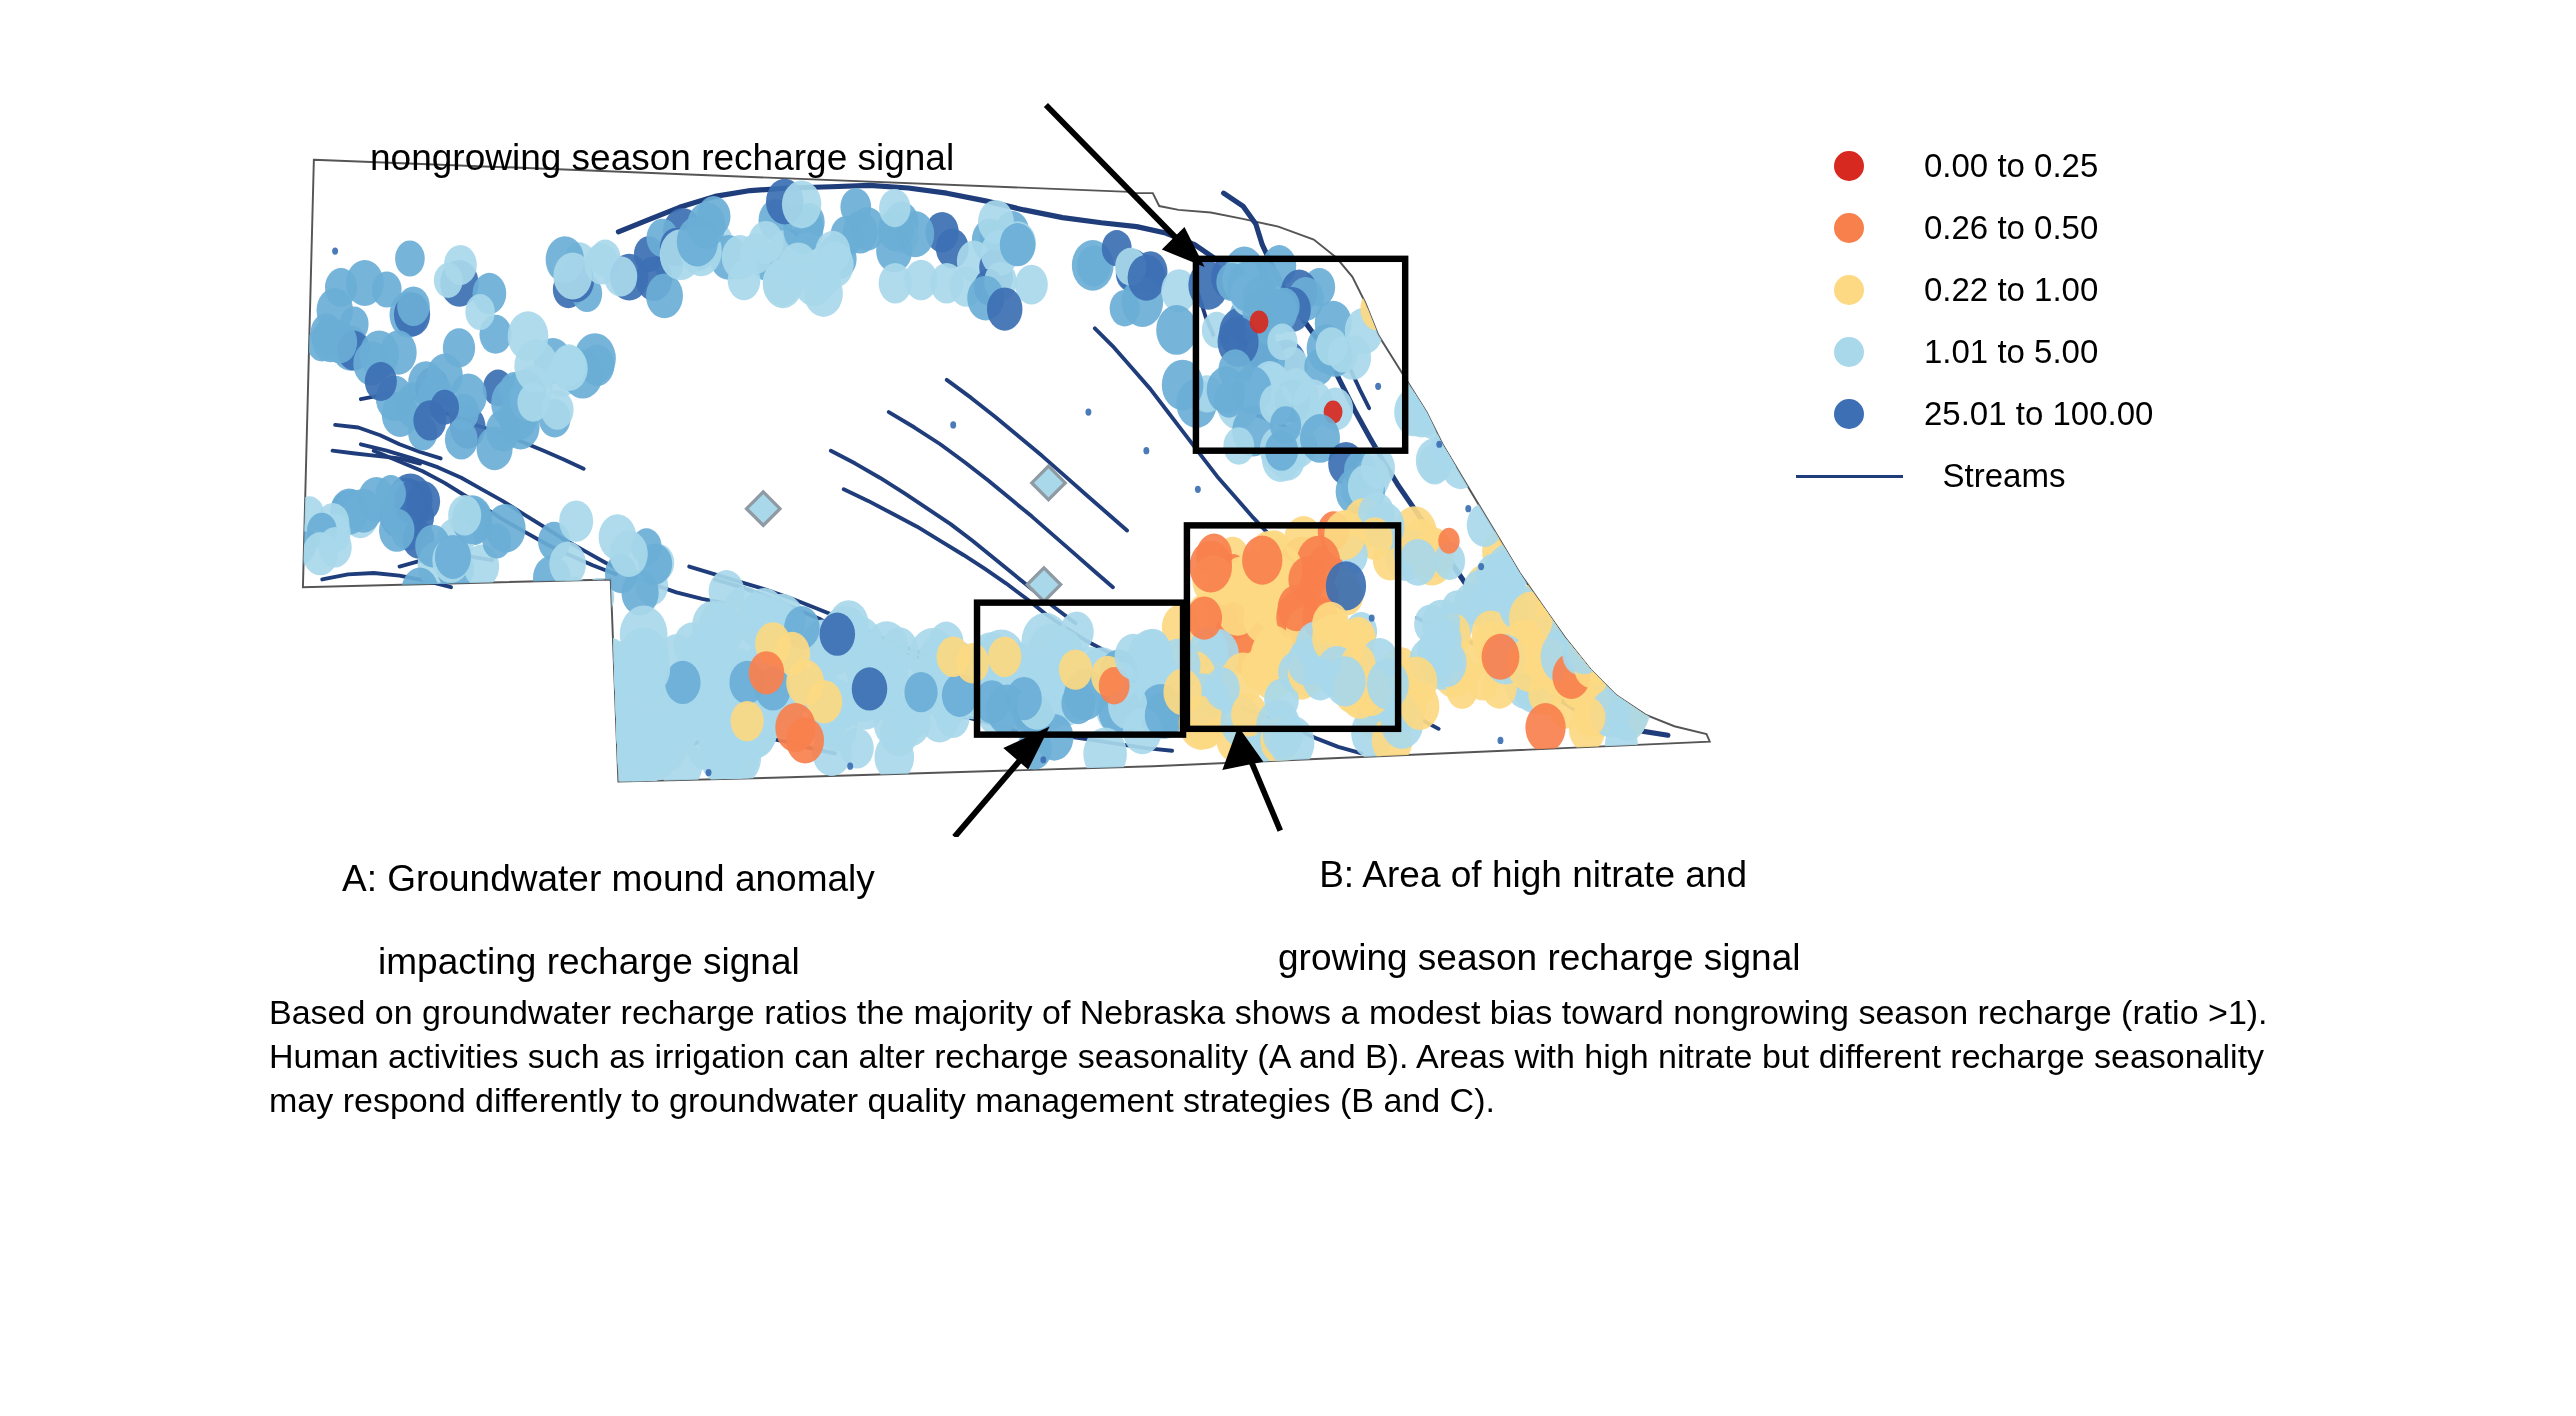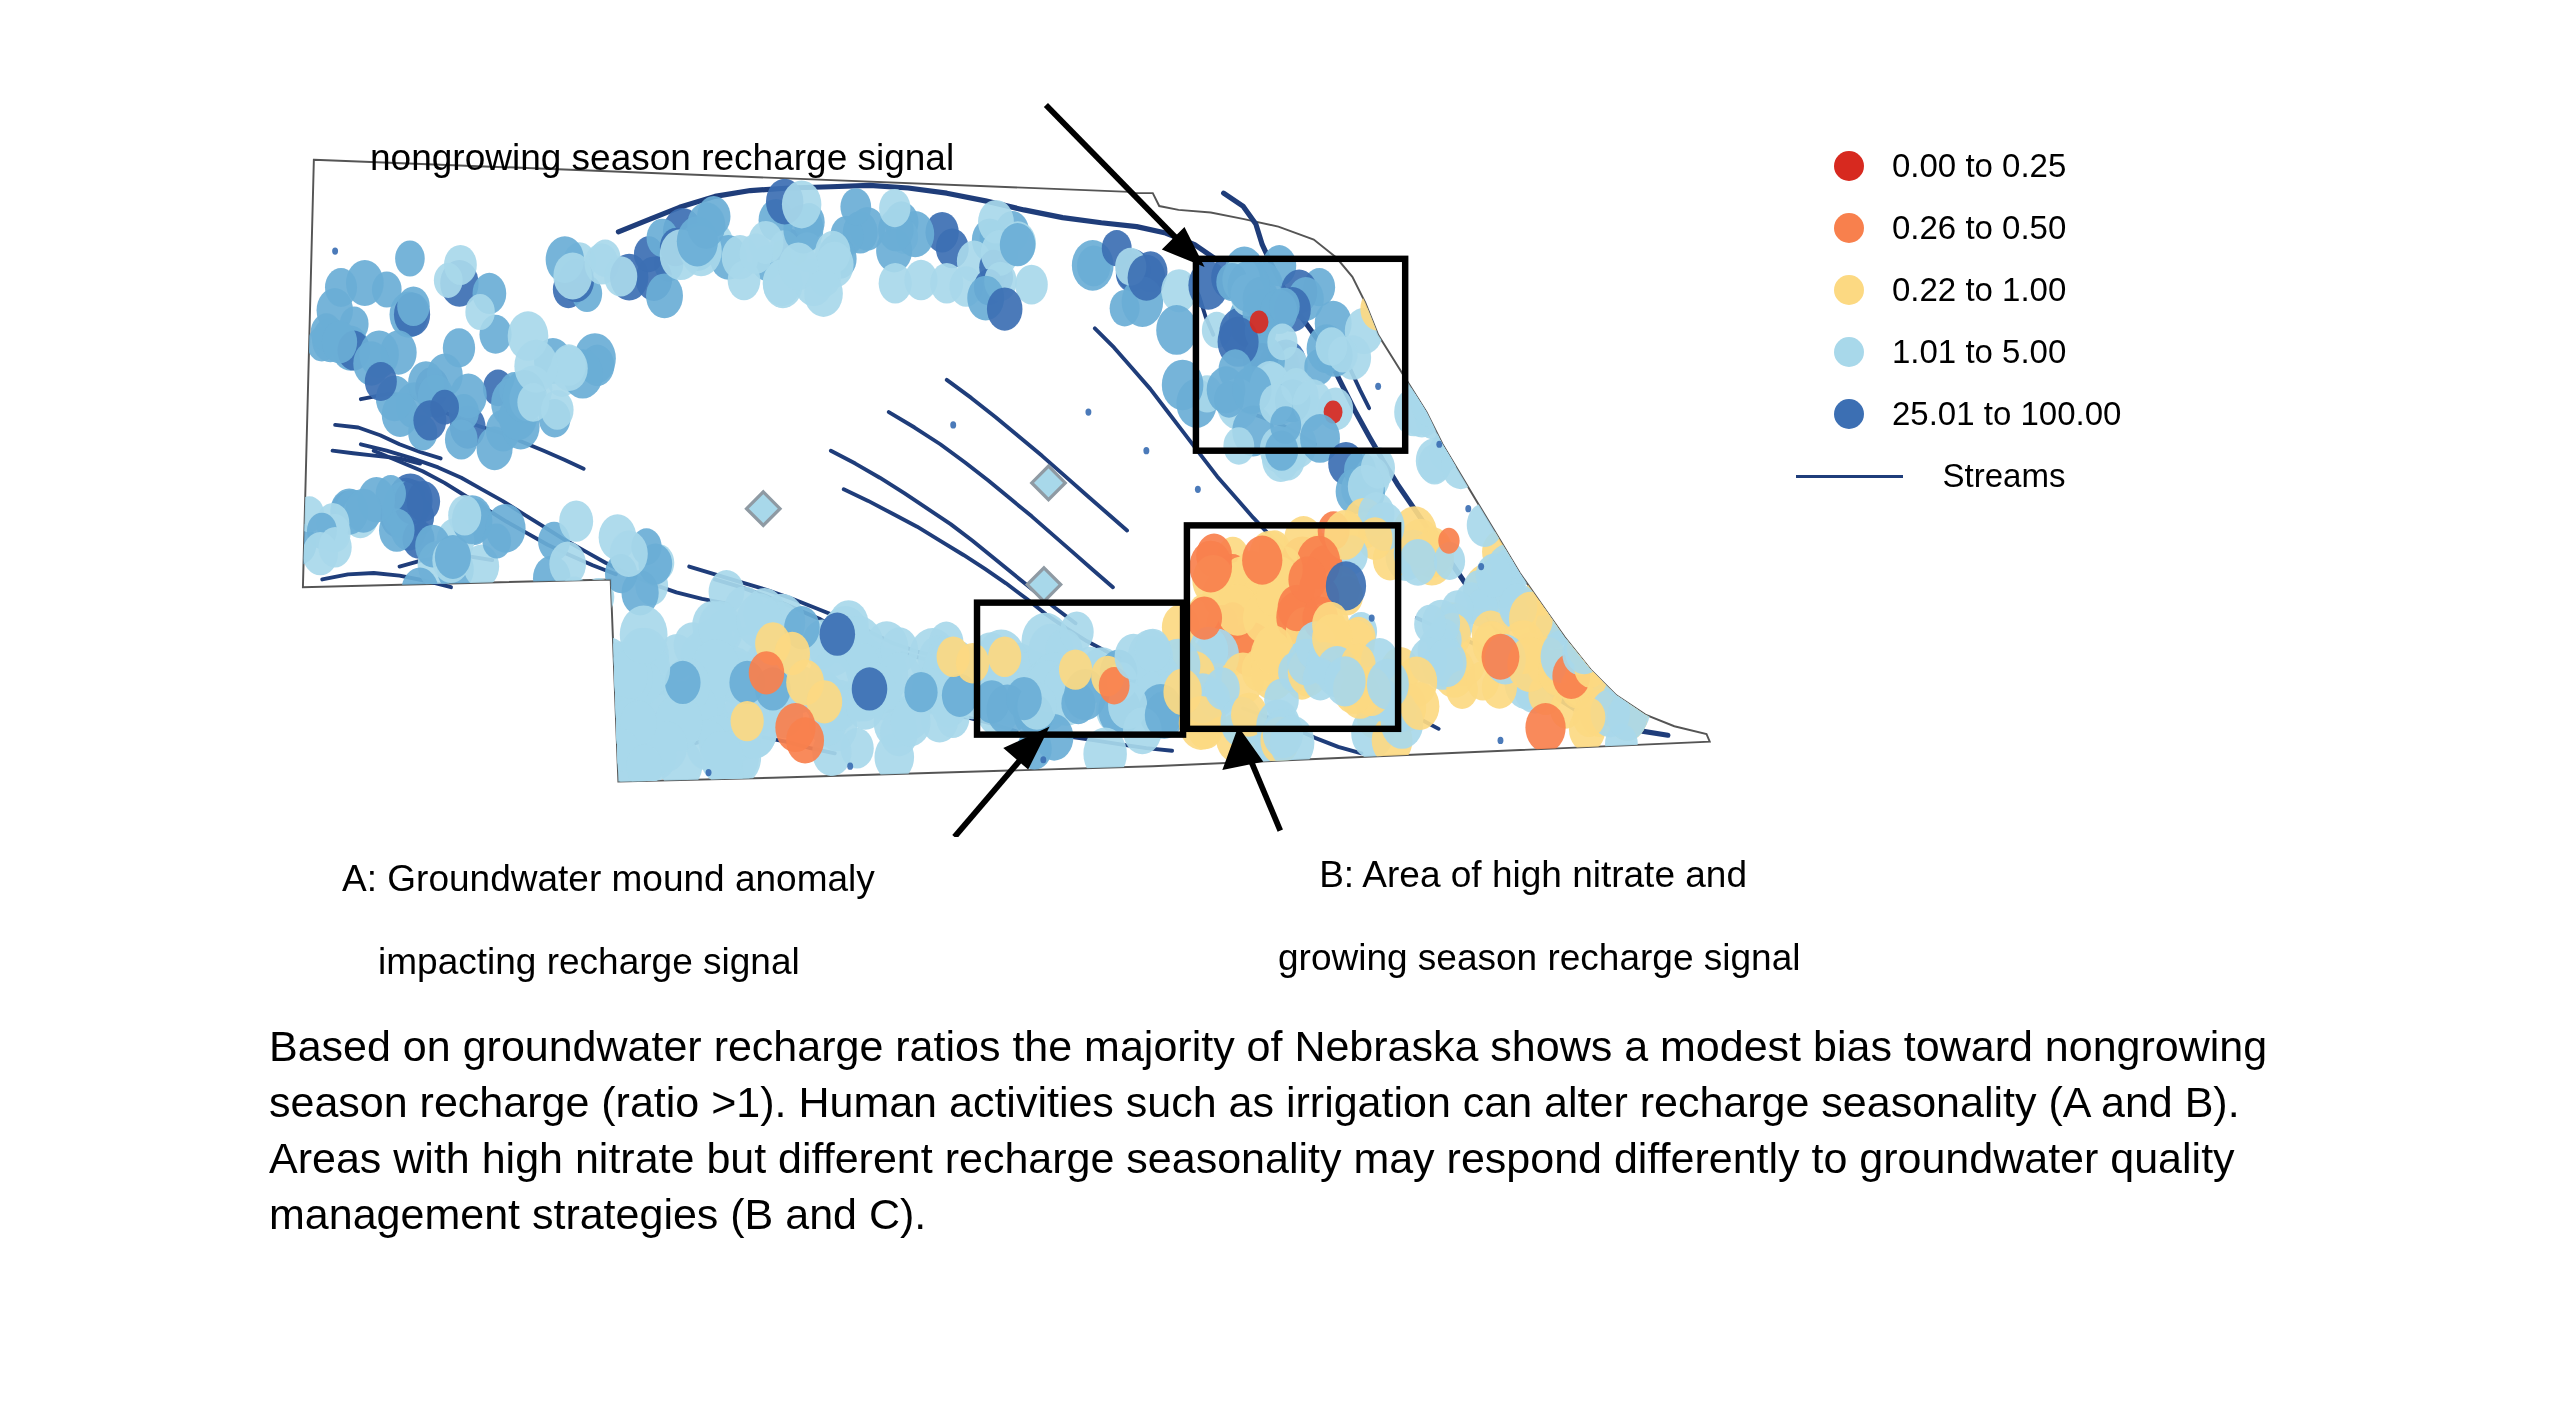--- a/index.html
+++ b/index.html
@@ -20,26 +20,26 @@
 
   
   #legend{position:absolute;left:1784px;top:135px;width:708px;}
   #legend-title{font-size:40px;font-weight:bold;letter-spacing:0.1px;white-space:pre;
                 line-height:1;margin:0 0 40px 1.3px;}
   #legend-title sup{font-size:.58em;vertical-align:super;line-height:0;}
   .leg-row{display:flex;align-items:center;height:62px;}
   .leg-swatch{width:30px;height:30px;border-radius:50%;margin-left:50px;flex:0 0 auto;}
   .leg-line{width:107px;height:0;border-top:3.2px solid #1f3d7a;margin-left:11.6px;flex:0 0 auto;}
   .leg-label{font-size:33px;margin-left:0;white-space:pre;}
-  .leg-row.marker .leg-label{margin-left:28px;}
+  .leg-row.marker .leg-label{margin-left:60px;}
   .leg-row.line .leg-label{margin-left:40px;}
 
   
-  #caption{position:absolute;left:269px;top:1019px;width:2048px;
-           font-size:43px;line-height:1.30;color:#000;}
+  #caption{position:absolute;left:269px;top:990px;width:2048px;
+           font-size:34px;line-height:1.30;color:#000;}
 </style>
 </head>
 <body>
 
 <div id="root">
 
   <div id="map-panel">
     <svg id="map-svg" width="1739" height="837" viewBox="0 0 2700 1300">
       <defs>
         <clipPath id="neClip">

